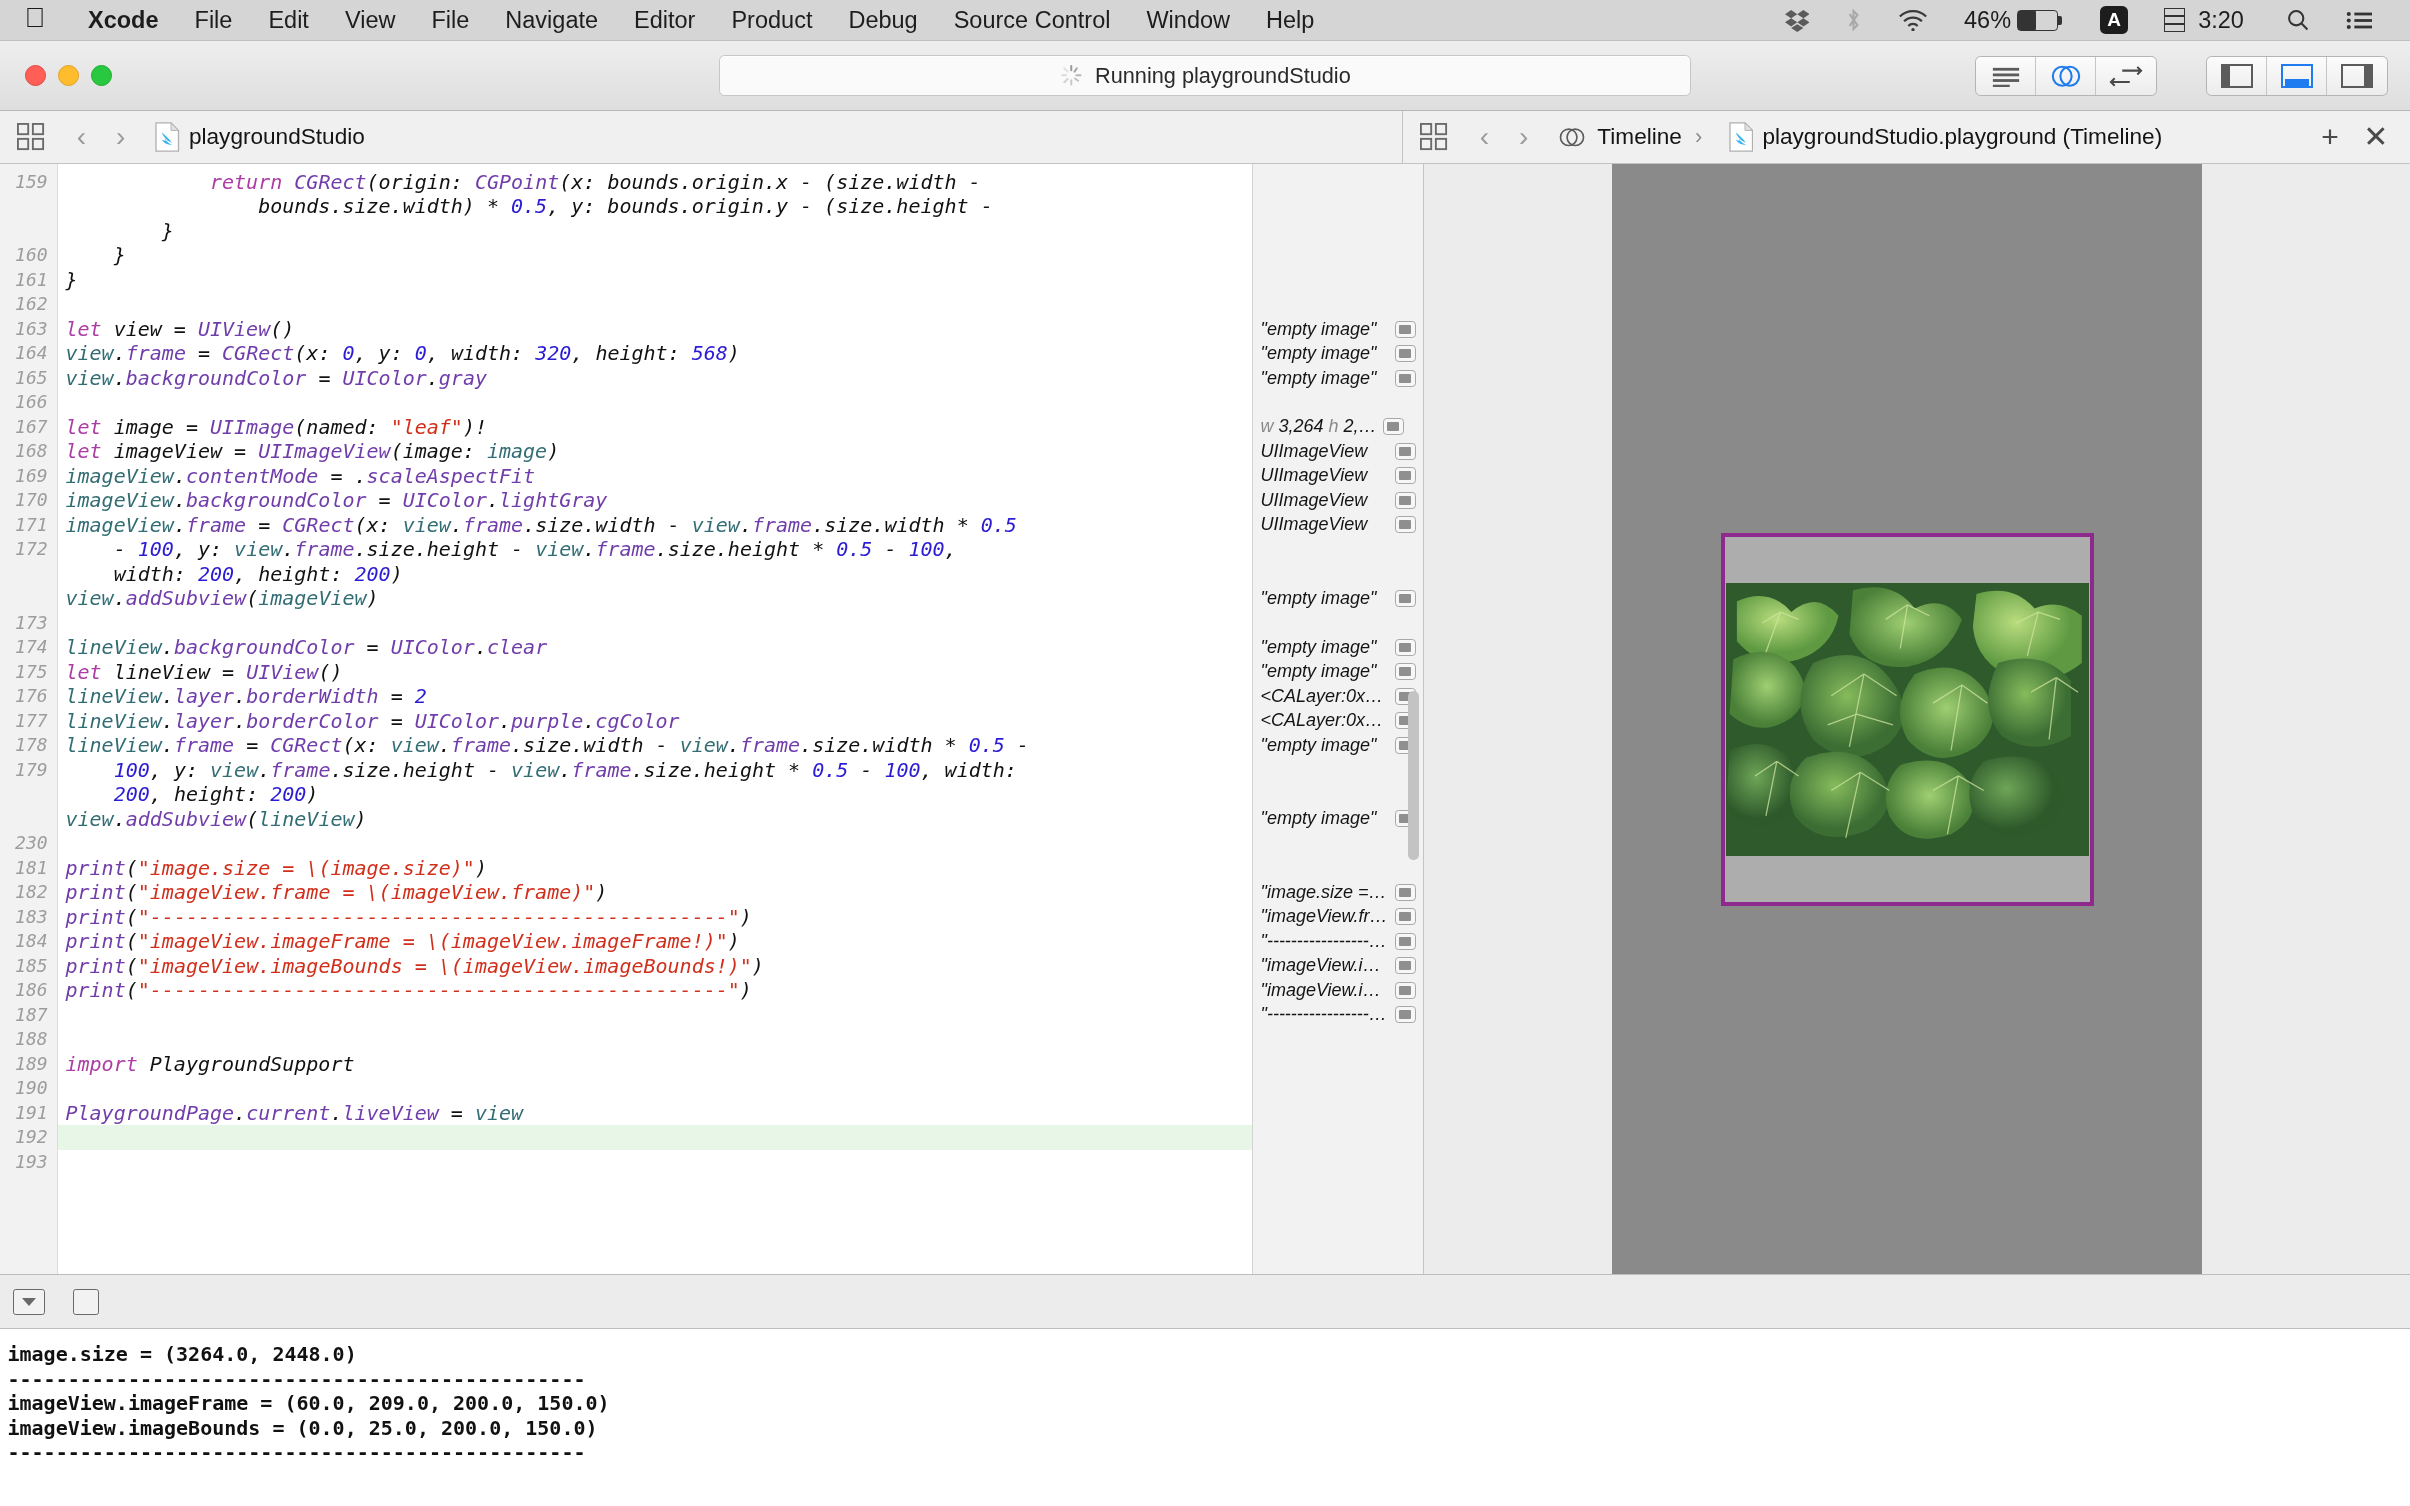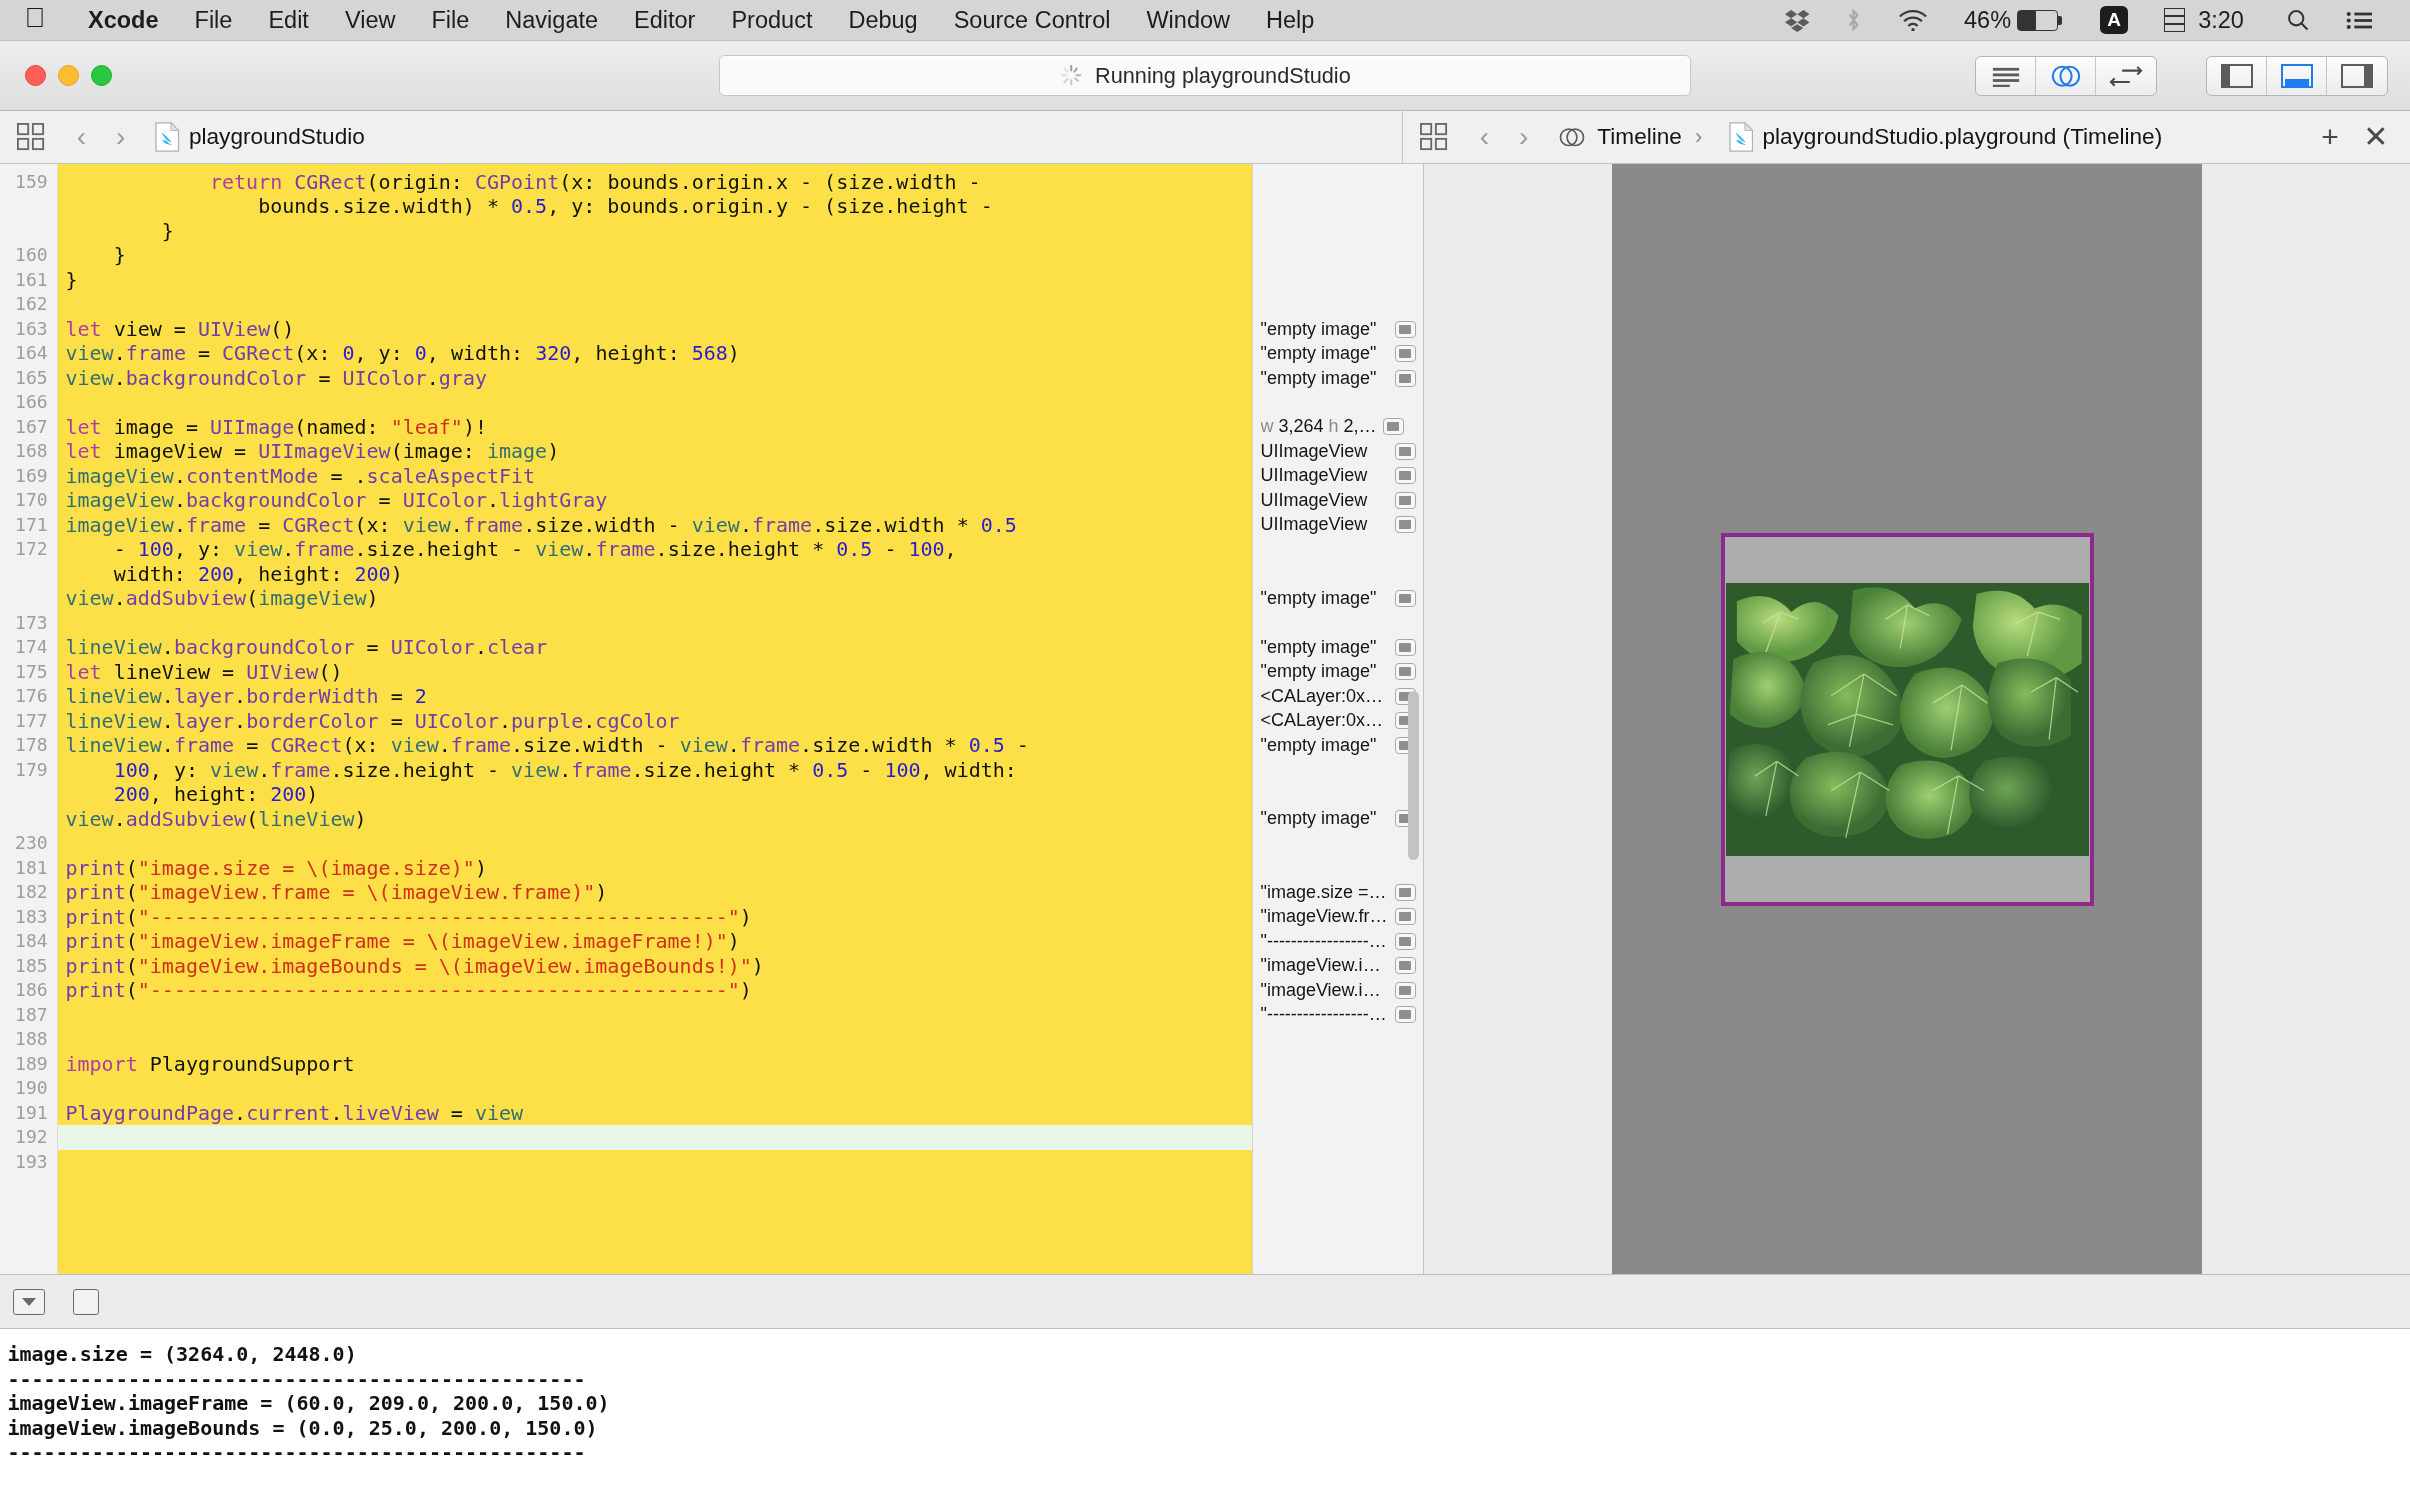--- a/index.html
+++ b/index.html
@@ -117,21 +117,21 @@
   .tl-ic { width: 28px; height: 22.6px; margin: 0 7.5px 0 13px; }
   #navbar-right .right-tools {
     margin-left: auto; display: flex; align-items: center; gap: 24.5px; padding-right: 22.6px;
   }
   .plus-ic, .x-ic { font-size: 30px; color: #4a4a4a; font-weight: 300; line-height: 1; }
 
   
   #main { display: flex; height: 1110px; }
 
   
-  #editor-pane { width: 1424px; display: flex; background: #fde047; border-right: 0.9px solid #c4c4c4; position: relative; }
+  #editor-pane { width: 1424px; display: flex; background: #ffffff; border-right: 0.9px solid #c4c4c4; position: relative; font-style: italic; }
   #gutter {
     width: 58px; background: #f2f2f2; border-right: 0.9px solid #dcdcdc;
     padding-top: 5.6px; text-align: right; flex-shrink: 0;
   }
   #gutter div {
     font-family: "DejaVu Sans Mono", monospace; font-size: 18px;
     color: #9d9d9d; height: 24.5px; line-height: 24.5px; padding-right: 9.4px;
   }
   #code {
     flex: 1; padding-top: 5.6px; position: relative; overflow: hidden;

